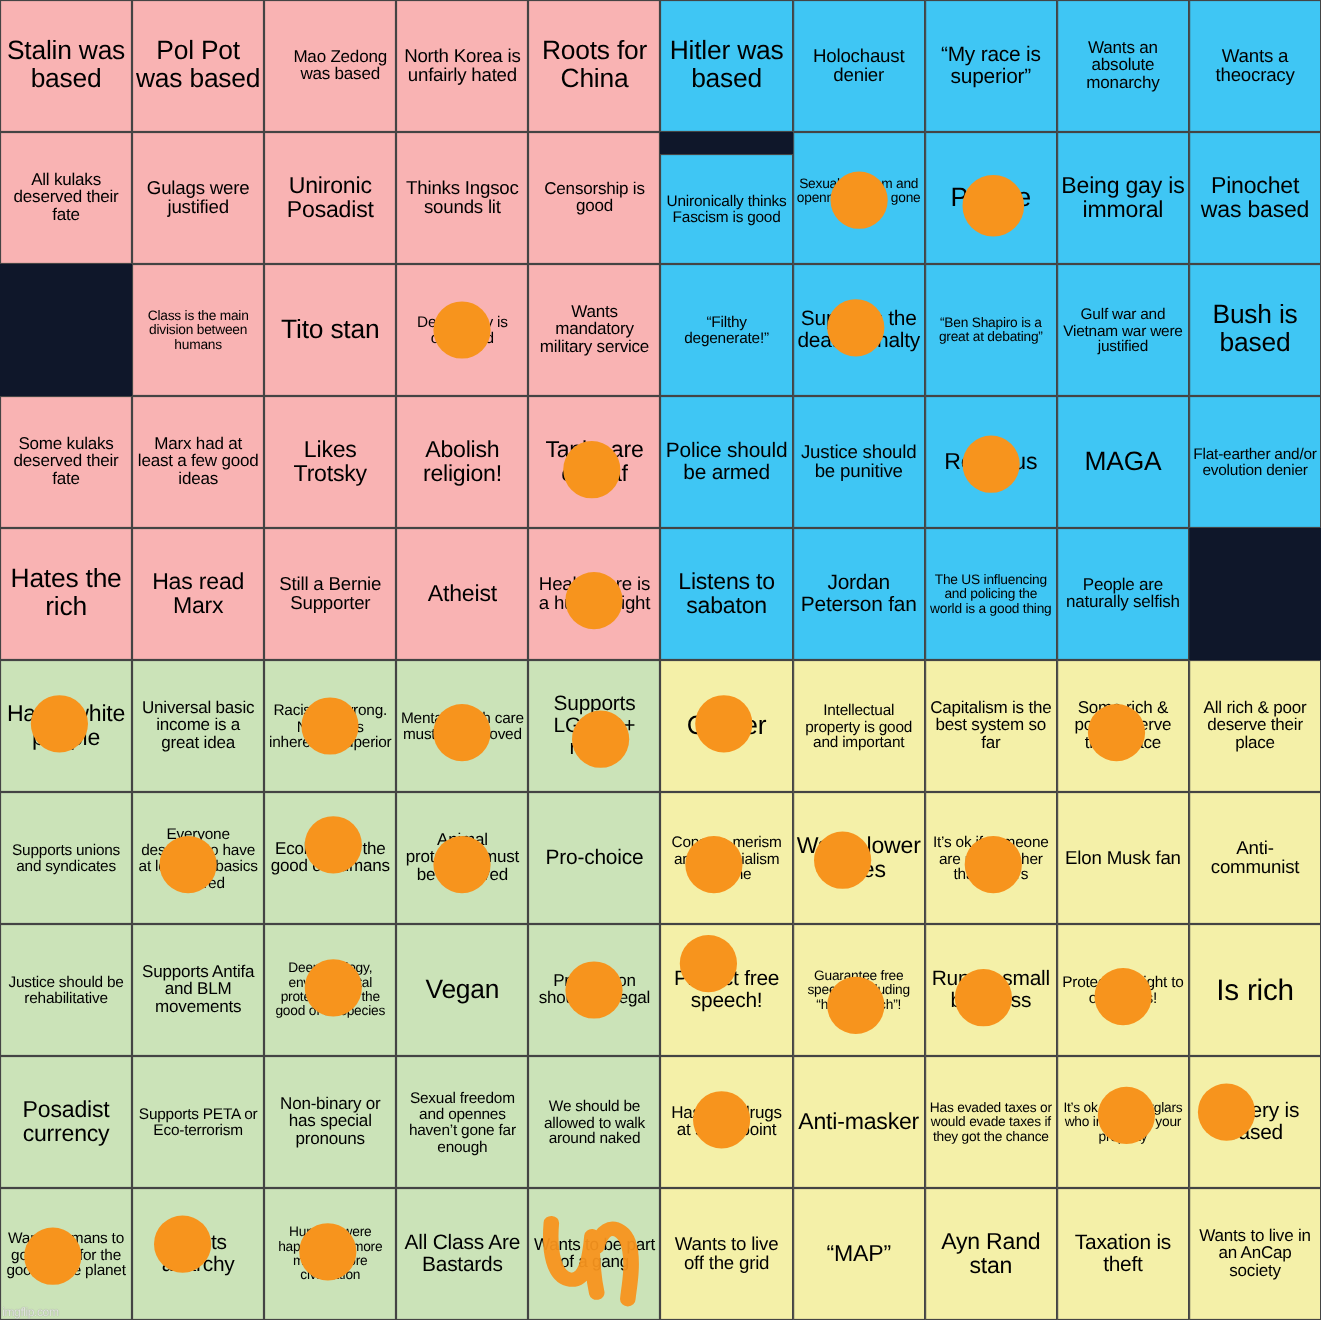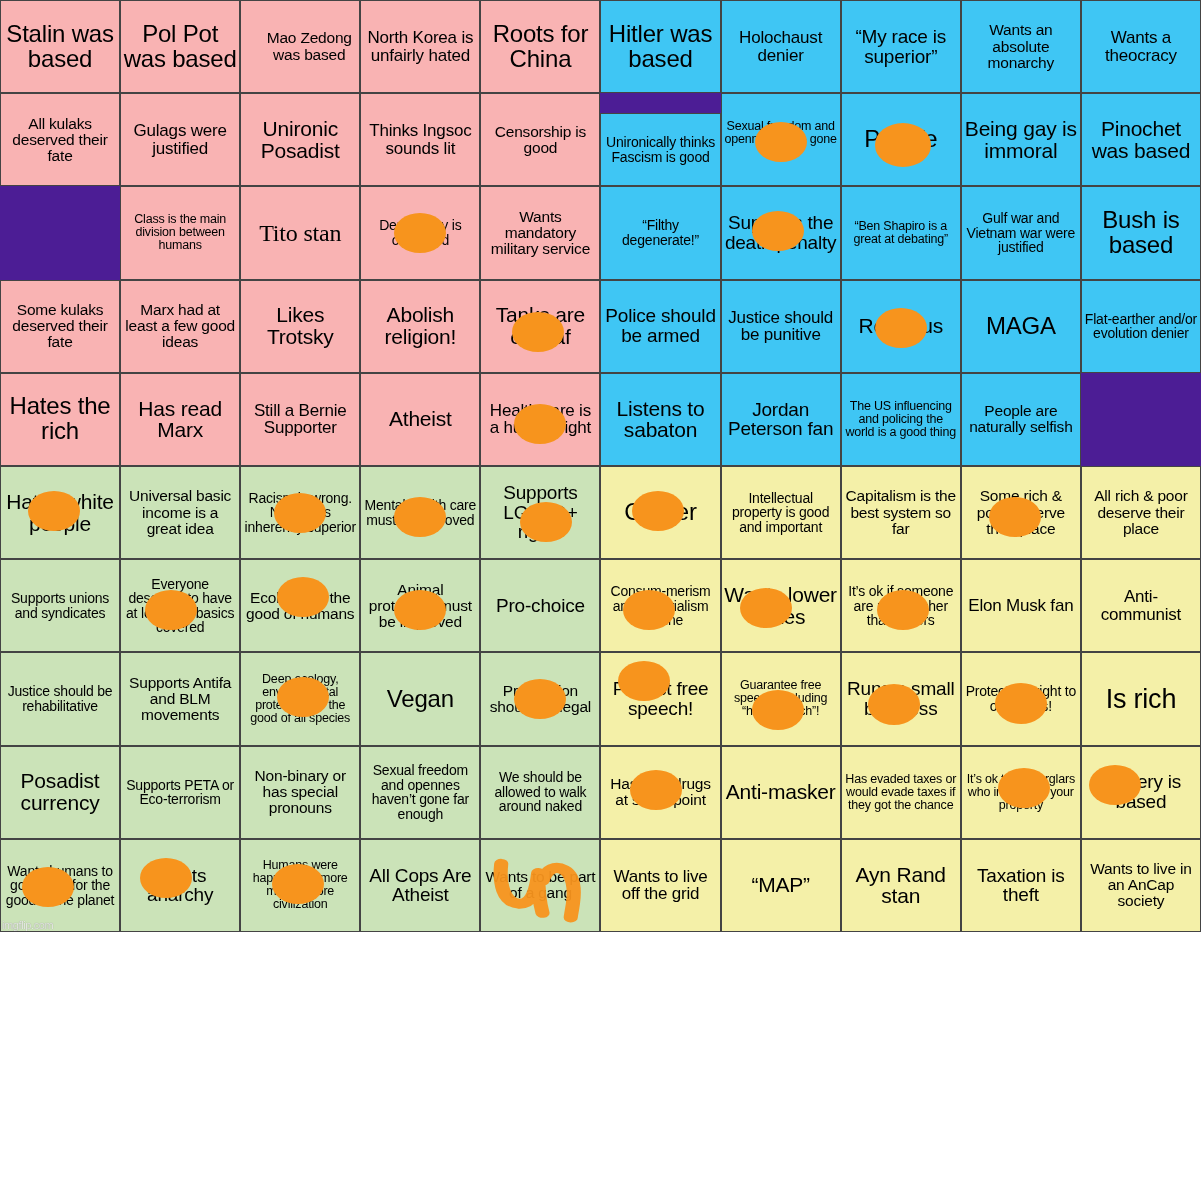--- a/index.html
+++ b/index.html
@@ -6,26 +6,26 @@
     margin: 0;
     padding: 0;
     background: #ffffff;
   }
   body {
     font-family: "Liberation Sans", sans-serif;
   }
   #board {
     position: relative;
     width: 1201px;
-    height: 932px;
+    height: 1200px;
     display: grid;
     grid-template-columns: repeat(10, 1fr);
     grid-template-rows: repeat(10, 1fr);
     box-sizing: border-box;
-    background: #4c1d95;
+    background: #0f172a;
     overflow: hidden;
   }
   .cell {
     position: relative;
     box-sizing: border-box;
     border: 1px solid #444444;
     display: flex;
     align-items: center;
     justify-content: center;
     text-align: center;
@@ -149,21 +149,21 @@
     </div>
     <div class="cell q-auth-right" style="grid-area: 2 / 9;">
       <span class="txt fs7">Being gay is immoral</span>
     </div>
     <div class="cell q-auth-right" style="grid-area: 2 / 10;">
       <span class="txt fs7">Pinochet was based</span>
     </div>
     <div class="cell q-auth-left" style="grid-area: 3 / 2;">
       <span class="txt fs2">Class is the main division between humans</span>
     </div>
-    <div class="cell q-auth-left" style="grid-area: 3 / 3; font-family: Liberation Serif, serif;">
+    <div class="cell q-auth-left" style="grid-area: 3 / 3;">
       <span class="txt fs8">Tito stan</span>
     </div>
     <div class="cell q-auth-left" style="grid-area: 3 / 4;">
       <span class="txt fs3">Democracy is overrated</span>
       <span class="dot" style="width: 44%; height: 44%; left: 28%; top: 28%; background: rgb(247, 148, 29);"></span>
     </div>
     <div class="cell q-auth-left" style="grid-area: 3 / 5;">
       <span class="txt fs4">Wants mandatory military service</span>
     </div>
     <div class="cell q-auth-right" style="grid-area: 3 / 6;">
@@ -389,21 +389,21 @@
     </div>
     <div class="cell q-lib-left" style="grid-area: 10 / 2;">
       <span class="txt fs6">Wants anarchy</span>
       <span class="dot" style="width: 44%; height: 44%; left: 16%; top: 20%; background: rgb(247, 148, 29);"></span>
     </div>
     <div class="cell q-lib-left" style="grid-area: 10 / 3;">
       <span class="txt fs2">Humans were happier and more moral before civilization</span>
       <span class="dot" style="width: 44%; height: 44%; left: 26%; top: 26%; background: rgb(247, 148, 29);"></span>
     </div>
     <div class="cell q-lib-left" style="grid-area: 10 / 4;">
-      <span class="txt fs6">All Cops Are Atheist</span>
+      <span class="txt fs6">All Class Are Bastards</span>
     </div>
     <div class="cell q-lib-left" style="grid-area: 10 / 5;">
       <span class="txt fs4">Wants to be part of a gang</span>
       <svg class="scribble" viewBox="0 0 100 100" preserveAspectRatio="none">
         <path d="M14 22 C12 48, 16 72, 30 74 C42 75, 46 58, 48 34 C48 56, 50 76, 52 86 M52 44 C56 28, 64 24, 72 30 C80 36, 82 54, 80 74 C79 84, 78 90, 78 92" fill="none" stroke="#f7941d" stroke-width="13" stroke-linecap="round" stroke-linejoin="round" opacity="0.95"></path>
       </svg>
     </div>
     <div class="cell q-lib-right" style="grid-area: 10 / 6;">
       <span class="txt fs5">Wants to live off the grid</span>
     </div>

